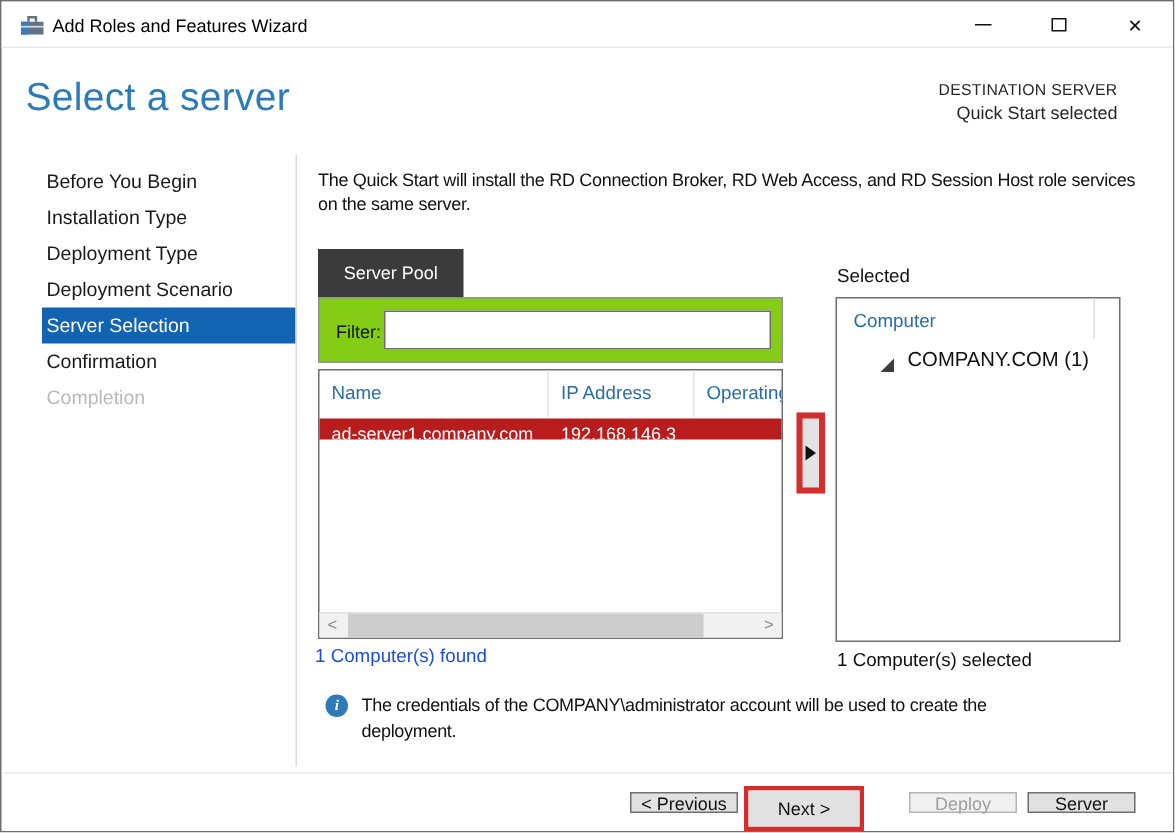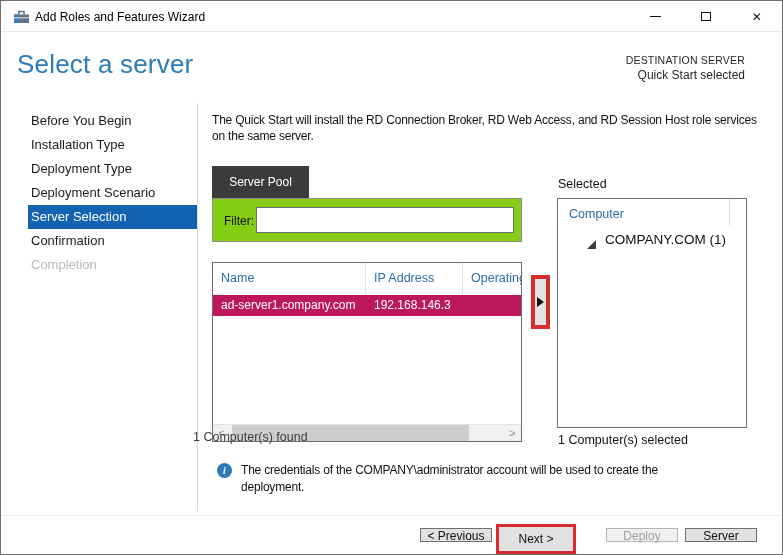--- a/index.html
+++ b/index.html
@@ -46,40 +46,40 @@
               background:#3b3b3b; color:#fff; font-size:12px;
               display:flex; align-items:center; justify-content:center; }
   .filter-panel { position:absolute; left:211px; top:197px; width:310px; height:44px;
                   background:#84cc16; border:1px solid #919191; }
   .filter-label { position:absolute; left:11px; top:15px; font-size:12px; color:#111; }
   .filter-input { position:absolute; left:43px; top:8px; width:258px; height:26px;
                   border:1px solid #6e6e6e; background:#fff; font-size:12px; padding:2px 6px;
                   font-family:inherit; outline:none; }
 
   
-  .server-table { position:absolute; left:211px; top:261px; width:310px; height:180px;
+  .server-table { position:absolute; left:211px; top:245px; width:310px; height:180px;
                   border:1px solid #6e6e6e; background:#fff; }
   .thead { position:absolute; top:0; left:0; right:0; height:31px; display:flex; }
   .th { line-height:31px; font-size:12.5px; color:#2a6da4; padding-left:8px;
         border-right:1px solid #e3e3e3; overflow:hidden; white-space:nowrap; }
   .th-name { width:153px; }
   .th-ip { width:97px; }
   .th-os { flex:1; border-right:none; }
-  .trow { position:absolute; top:32px; left:0; right:0; height:21px; display:flex;
-          background:#be185d; color:#fff; font-size:12px; cursor:default; }
+  .trow { position:absolute; top:32px; left:0; right:0; height:14px; display:flex;
+          background:#b91c1c; color:#fff; font-size:12px; cursor:default; }
   .td { line-height:21px; padding-left:8px; white-space:nowrap; overflow:hidden; }
   .td-name { width:153px; }
   .hscroll { position:absolute; left:0; right:0; bottom:0; height:17px; background:#f1f1f1;
              border-top:1px solid #e2e2e2; }
   .hs-arrow { position:absolute; top:0; width:17px; height:16px; color:#8a8a8a;
               font-size:11px; text-align:center; line-height:16px; cursor:default; }
   .hs-left { left:0; }
   .hs-right { right:0; }
   .hs-thumb { position:absolute; left:19px; top:0; width:237px; height:16px; background:#cdcdcd; }
-  .found-text { position:absolute; left:192px; top:429px; font-size:12.5px; color:#404040; }
+  .found-text { position:absolute; left:209px; top:429px; font-size:12.5px; color:#1d4ed8; }
 
   
   .add-annotation { position:absolute; left:530px; top:274px; width:19px; height:54px;
                     border:4px solid #d52c2c; background:#e3e3e3;
                     display:flex; align-items:center; justify-content:center; cursor:pointer; }
   .add-arrow { width:0; height:0; border-left:7px solid #111;
                border-top:5px solid transparent; border-bottom:5px solid transparent; }
 
   
   .selected-label { position:absolute; left:557px; top:176px; font-size:12.5px; color:#111; }

